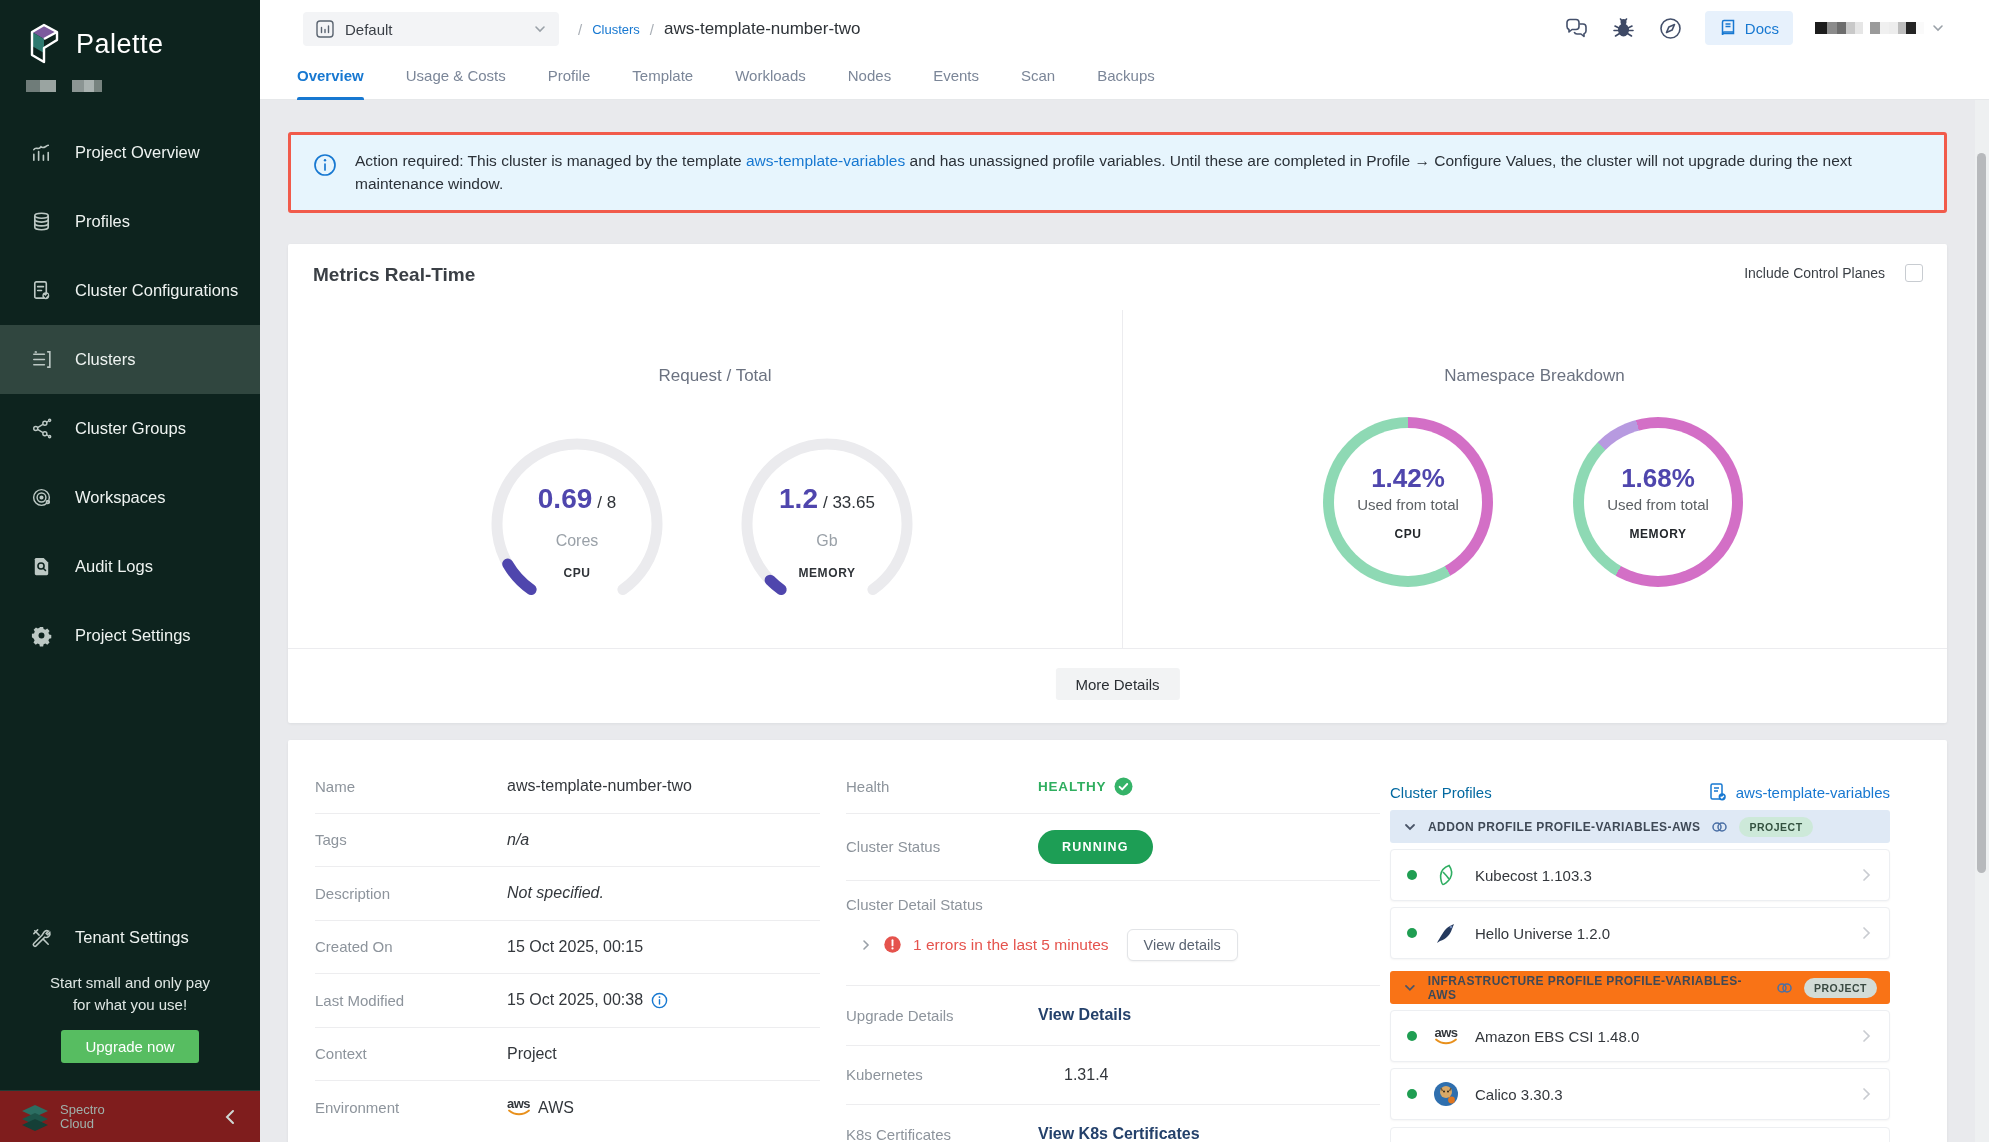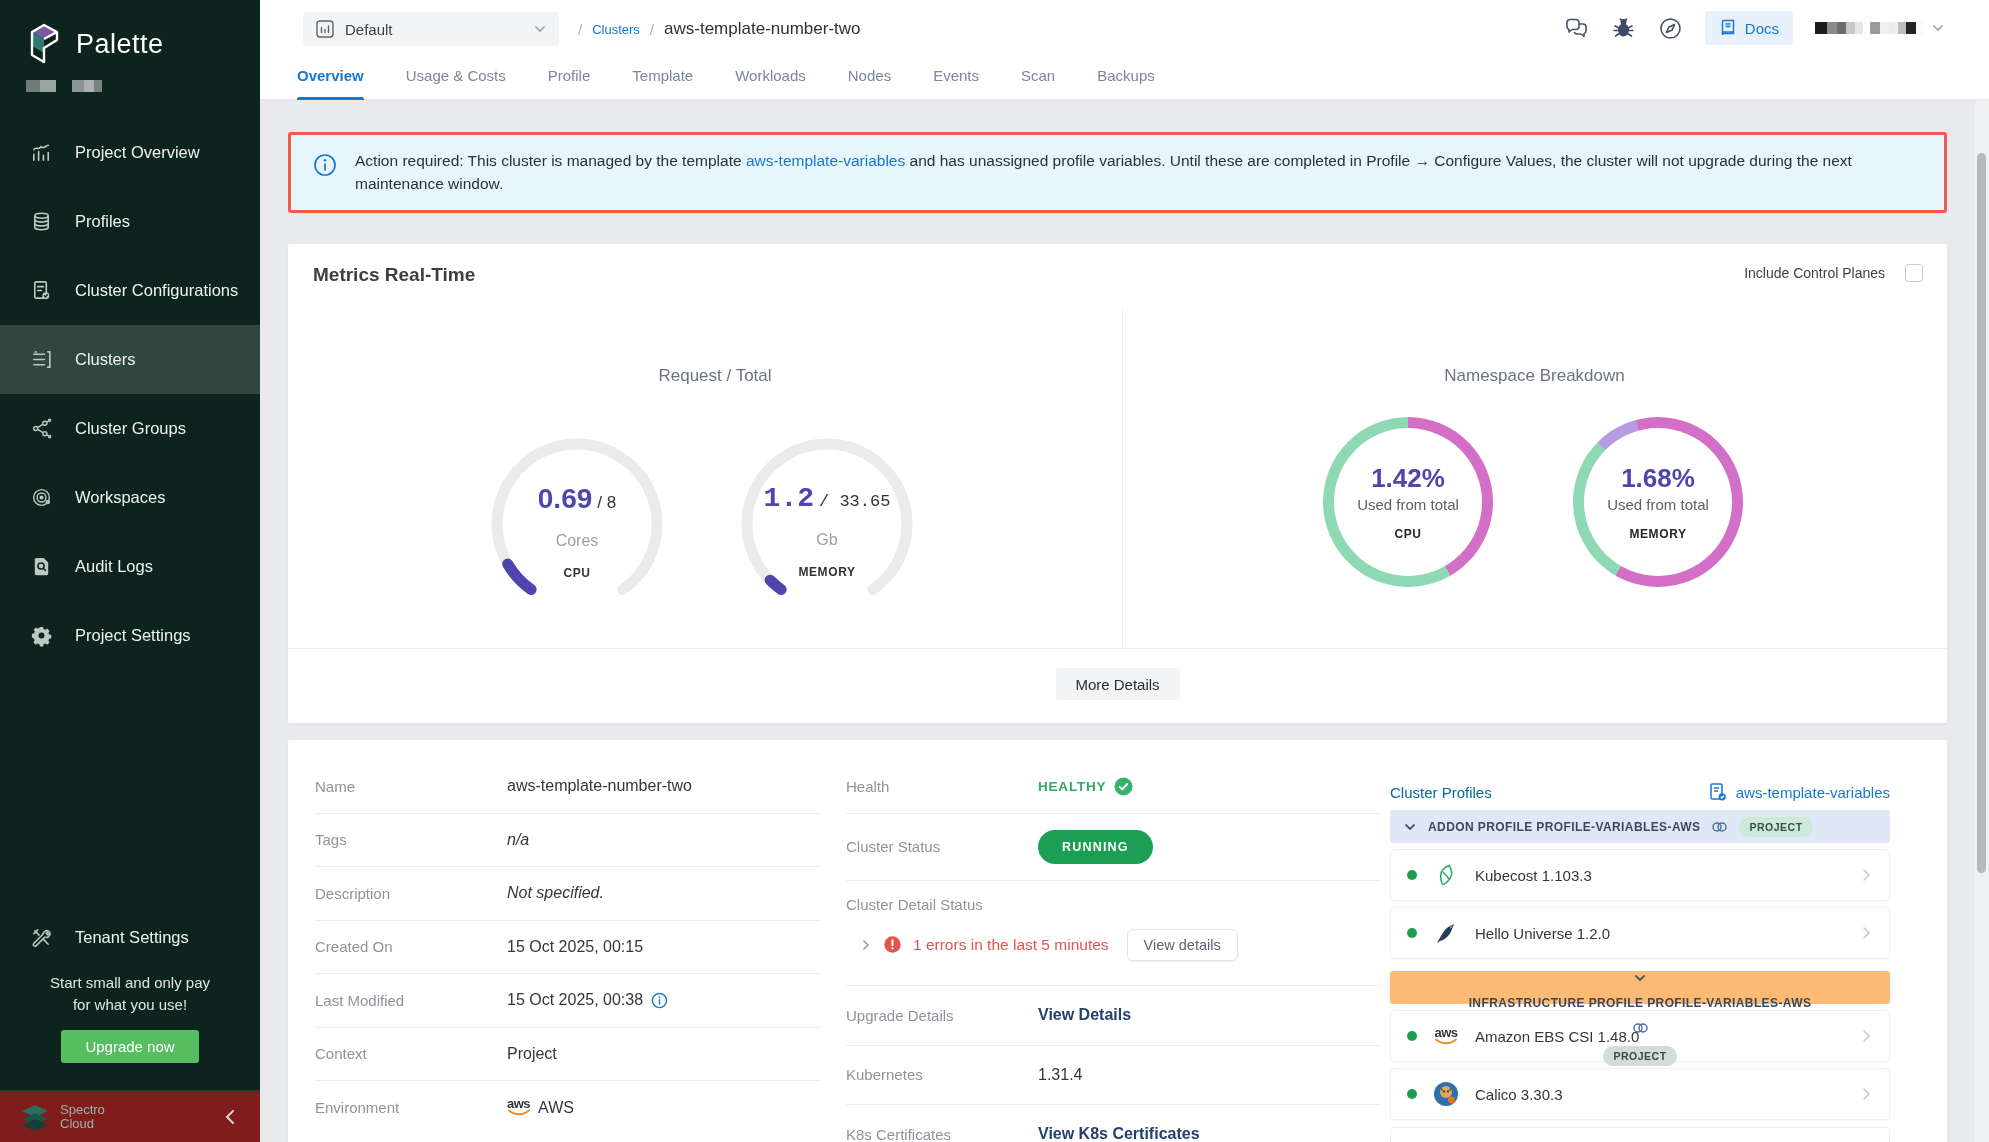--- a/index.html
+++ b/index.html
@@ -89,30 +89,30 @@
   .aws-word { font-size:13px; font-weight:700; color:#33373c; letter-spacing:-.5px; }
   .status-pill { background:#1d9e55; color:#fff; font-size:12.5px; font-weight:700; letter-spacing:1.2px; padding:10px 24px; border-radius:18px; border:none; cursor:pointer; }
   .healthy { color:#2fae5f; font-size:13.5px; font-weight:700; letter-spacing:.8px; display:flex; align-items:center; gap:8px; }
   .cds-block { border-bottom:1px solid #ededef; padding:15px 0 24px 0; }
   .cds-label { font-size:15px; color:#8d949c; }
   .err-row { margin-top:16px; display:flex; align-items:center; gap:12px; padding-left:14px; }
   .err-chev { width:12px; height:12px; color:#9aa1a8; }
   .err-txt { color:#e5534d; font-size:15.5px; }
   .viewdet-btn { background:#fff; border:1px solid #e2e4e7; border-radius:6px; box-shadow:0 1px 2px rgba(0,0,0,.05); height:32px; padding:0 16px; font-size:14.5px; color:#5a6472; font-weight:500; cursor:pointer; margin-left:6px; }
   .navy-link { color:#24416b; font-weight:700; font-size:16px; cursor:pointer; }
-  .row-up { height:60px; } .row-k8s { height:59px; } .row-cert { height:59px; border-bottom:none; }
+  .row-up { height:60px; } .row-k8s { height:59px;gap:26px; } .row-cert { height:59px; border-bottom:none; }
 
   
   .col-right { left:1102px; width:500px; top:20px; }
   .cp-head { margin-top:22px; display:flex; align-items:center; }
   .cp-title { font-size:15px; color:#0369a1; }
   .cp-link { margin-left:auto; display:flex; align-items:center; gap:8px; color:#1778d1; font-size:15px; cursor:pointer; }
   .prof-header { margin-top:12px; height:33px; border-radius:3px; display:flex; align-items:center; gap:11px; padding:0 13px; cursor:pointer; }
   .prof-header.addon { background:#dfe9f5; }
-  .prof-header.infra { background:#fdba74;flex-direction:column; }
+  .prof-header.infra { background:#f97316; }
   .prof-header .t { font-size:12px; font-weight:700; color:#3f4956; letter-spacing:.4px; }
   .badge { font-size:10.5px; font-weight:700; letter-spacing:.5px; padding:4px 10px; border-radius:10px; }
   .badge.green { background:#cde9d9; color:#33513f; }
   .badge.gray { background:#d3dcd7; color:#3a4a42; }
   .pack-row { margin-top:6px; height:52px; background:#fff; border:1px solid #edeff2; border-radius:4px; box-shadow:0 1px 2px rgba(0,0,0,.04); display:flex; align-items:center; padding:0 16px; gap:16px; cursor:pointer; }
   .dot { width:10px; height:10px; border-radius:50%; background:#1f9e52; flex:0 0 auto; }
   .pack-ic { width:26px; height:26px; flex:0 0 auto; display:flex; align-items:center; justify-content:center; }
   .pack-name { font-size:15px; color:#33373c; }
   .row-chev { margin-left:auto; width:14px; height:14px; color:#c9ccd1; }
   .pack-partial { margin-top:7px; height:30px; background:#fff; border:1px solid #edeff2; border-radius:4px; }
@@ -414,21 +414,21 @@
           <span class="g-cap">CPU</span>
         </div>
       </div>
 
       <div class="gauge-wrap" style="left:444px;top:185px;">
         <svg width="190" height="190" viewBox="-95 -95 190 190">
             <path d="M -45.89 65.53 A 80 80 0 1 1 45.89 65.53" fill="none" stroke="#ebebee" stroke-width="11" stroke-linecap="round"></path>
             <path d="M -45.89 65.53 A 80 80 0 0 1 -56.90 56.23" fill="none" stroke="#4f46ad" stroke-width="11" stroke-linecap="round"></path>
           </svg>
         <div class="gauge-text">
-          <div style="display:flex;align-items:baseline;font-family:Liberation Mono, monospace;">
+          <div style="display:flex;align-items:baseline;">
             <span class="g-val">1.2</span>
             <span class="g-total">/ 33.65</span>
           </div>
           <span class="g-unit">Gb</span>
           <span class="g-cap">MEMORY</span>
         </div>
       </div>
 
       <div class="donut" style="left: 1035px; top: 173px; background: conic-gradient(rgb(211, 111, 198) 0deg, rgb(211, 111, 198) 150deg, rgb(142, 217, 180) 150deg, rgb(142, 217, 180) 360deg);">
         <div class="donut-hole">

